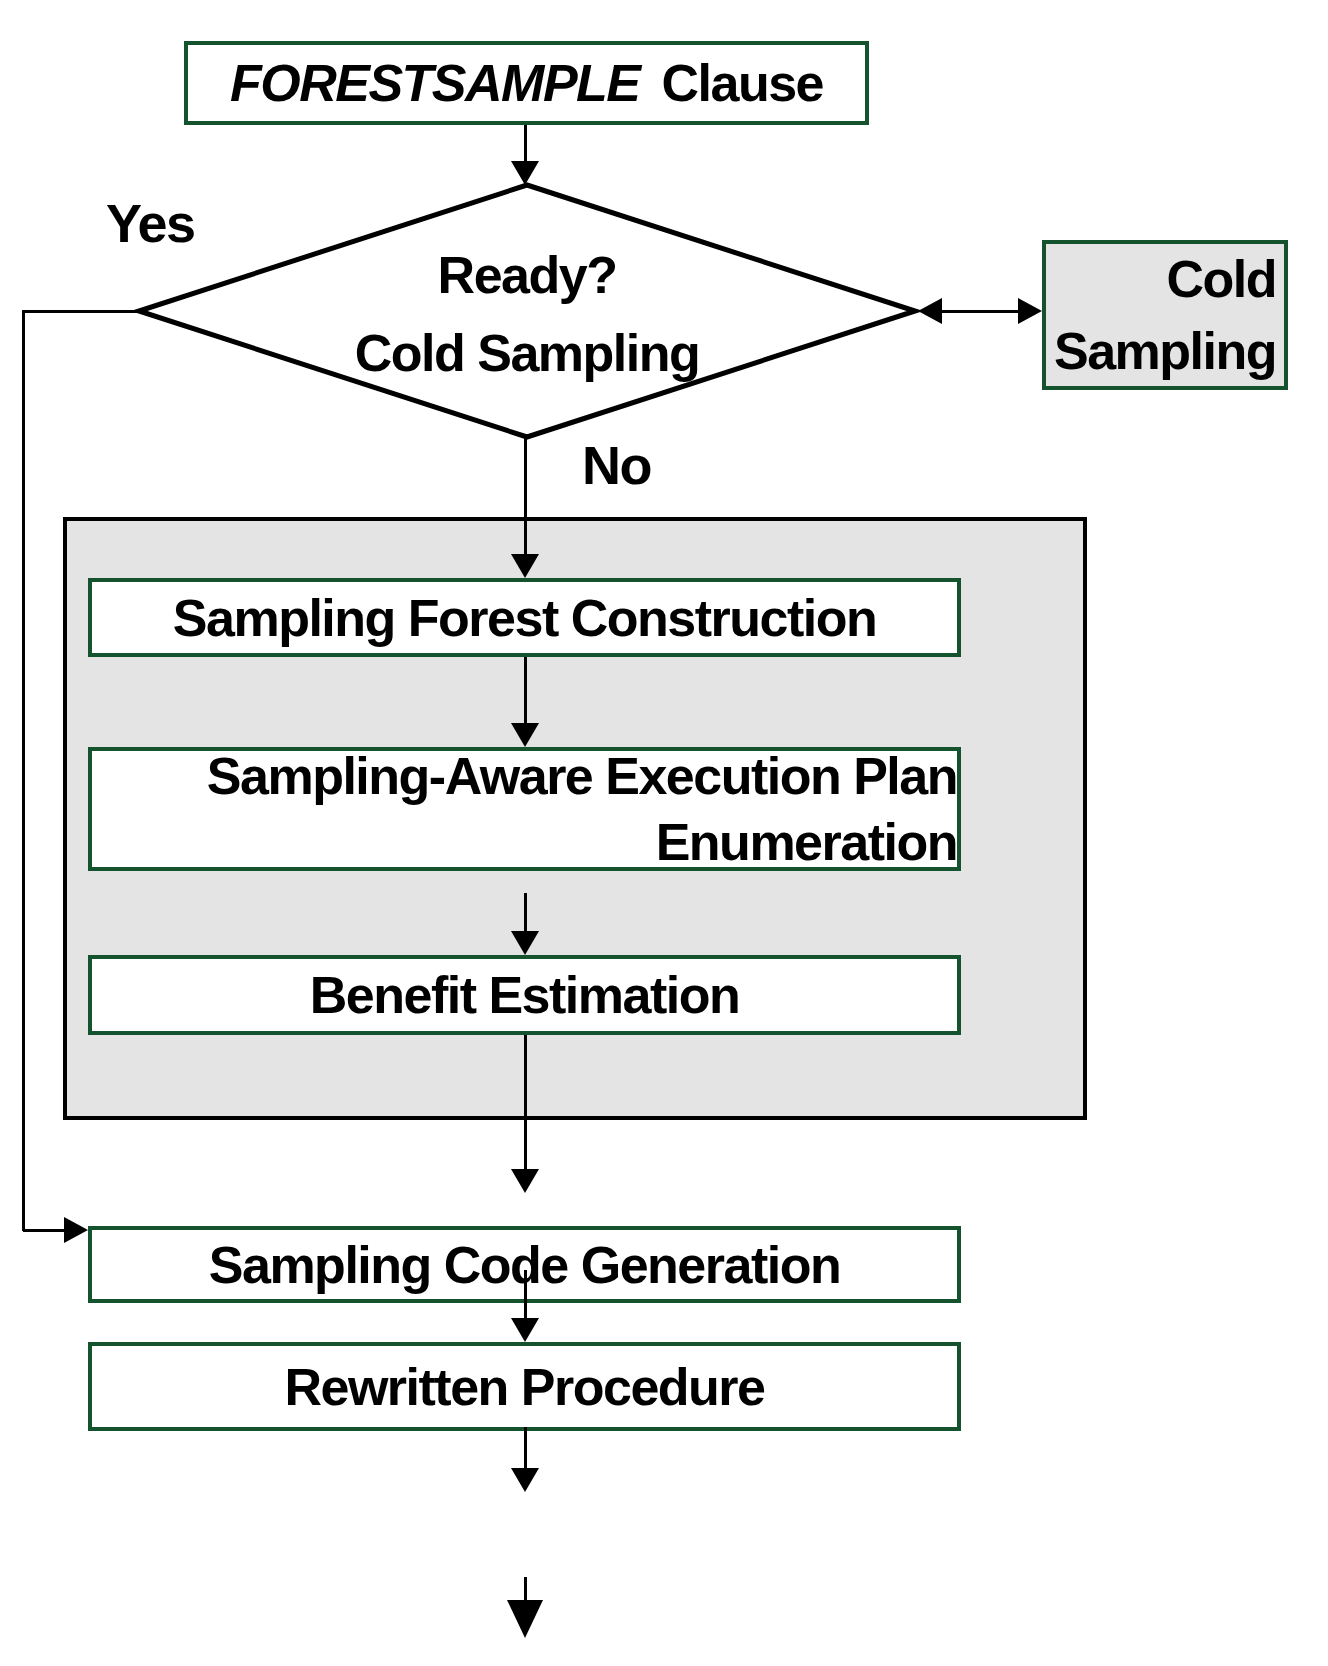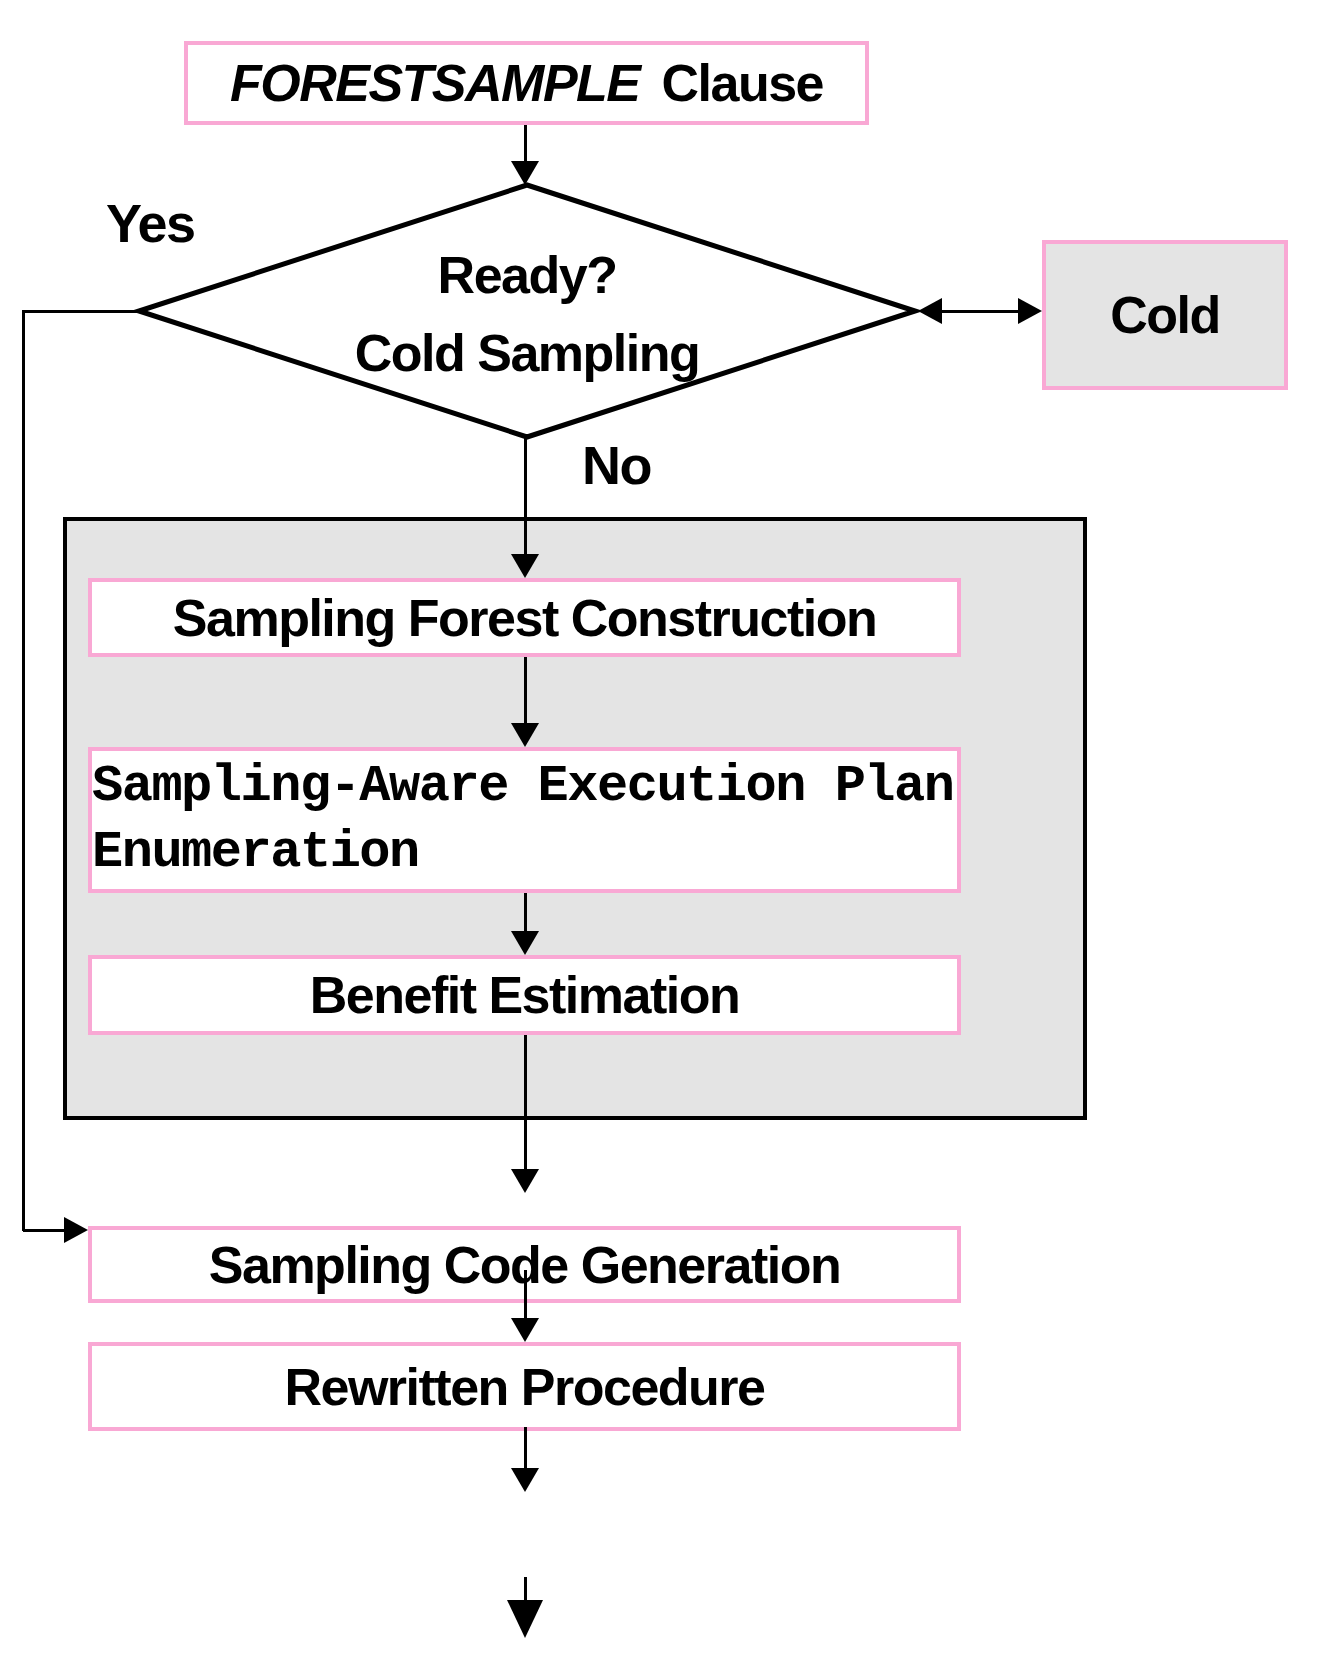--- a/index.html
+++ b/index.html
@@ -8,26 +8,26 @@
     width: 1328px;
     height: 1666px;
     background: #ffffff;
     font-family: "Liberation Sans", sans-serif;
     color: #000;
     overflow: hidden;
   }
   .node {
     position: absolute;
     box-sizing: border-box;
-    border: 4px solid #f9a8d4;
+    border: 4px solid #14532d;
     background: #ffffff;
     display: flex;
     align-items: center;
     justify-content: center;
-    text-align: left;
+    text-align: right;
     font-weight: 700;
     font-size: 52px;
     letter-spacing: -1.5px;
     line-height: 62px;
   }
   .node.shaded { background: #e4e4e4; }
   .container-box {
     position: absolute;
     box-sizing: border-box;
     border: 4px solid #000;
@@ -96,25 +96,26 @@
     <div>Ready?</div>
     <div>Cold Sampling</div>
   </div>
 
   <div class="floating-label" style="left:106px; top:192px;">Yes</div>
   <div class="floating-label" style="left:582px; top:434px;">No</div>
 
   <div class="node shaded" style="left:1042px; top:240px; width:246px; height:150px; line-height:72px;">
     <div>
       <div>Cold</div>
+      <div>Sampling</div>
     </div>
   </div>
 
   <div class="node" style="left:88px; top:578px; width:873px; height:79px;">Sampling Forest Construction</div>
-  <div class="node" style="left:88px; top:747px; width:873px; height:146px; line-height:66px;font-family:Liberation Mono, monospace;">Sampling-Aware Execution Plan Enumeration</div>
+  <div class="node" style="left:88px; top:747px; width:873px; height:124px; line-height:66px;">Sampling-Aware Execution Plan Enumeration</div>
   <div class="node" style="left:88px; top:955px; width:873px; height:80px;">Benefit Estimation</div>
 
   <div class="node" style="left:88px; top:1193px; width:873px; height:77px;margin-top:33px;">Sampling Code Generation</div>
   <div class="node" style="left:88px; top:1342px; width:873px; height:89px;">Rewritten Procedure</div>
 
   <div class="vline" style="left:524px; top:125px; height:40px;"></div>
   <div class="ah-down" style="left:511px; top:161px;"></div>
 
   <div class="vline" style="left:524px; top:437px; height:120px;"></div>
   <div class="ah-down" style="left:511px; top:554px;"></div>

